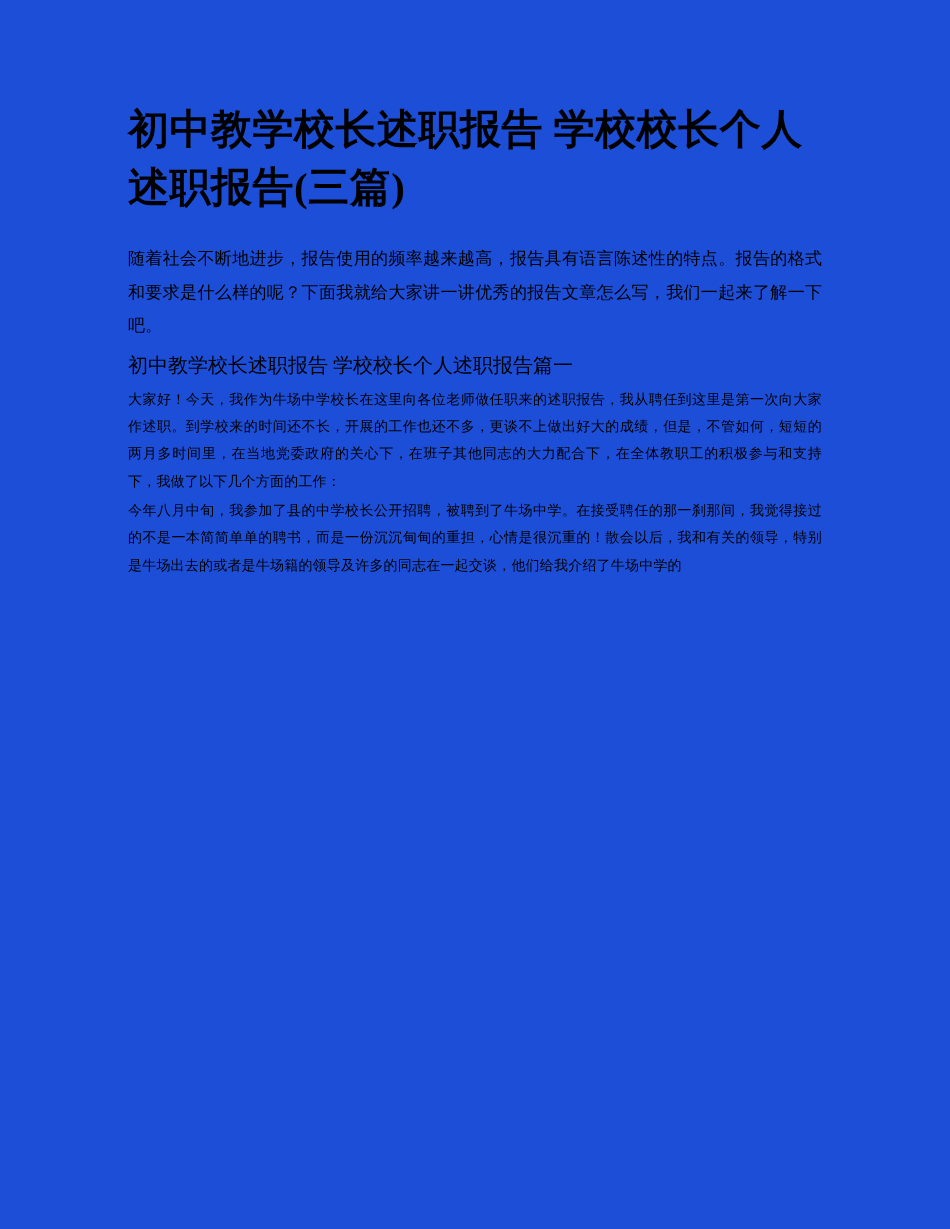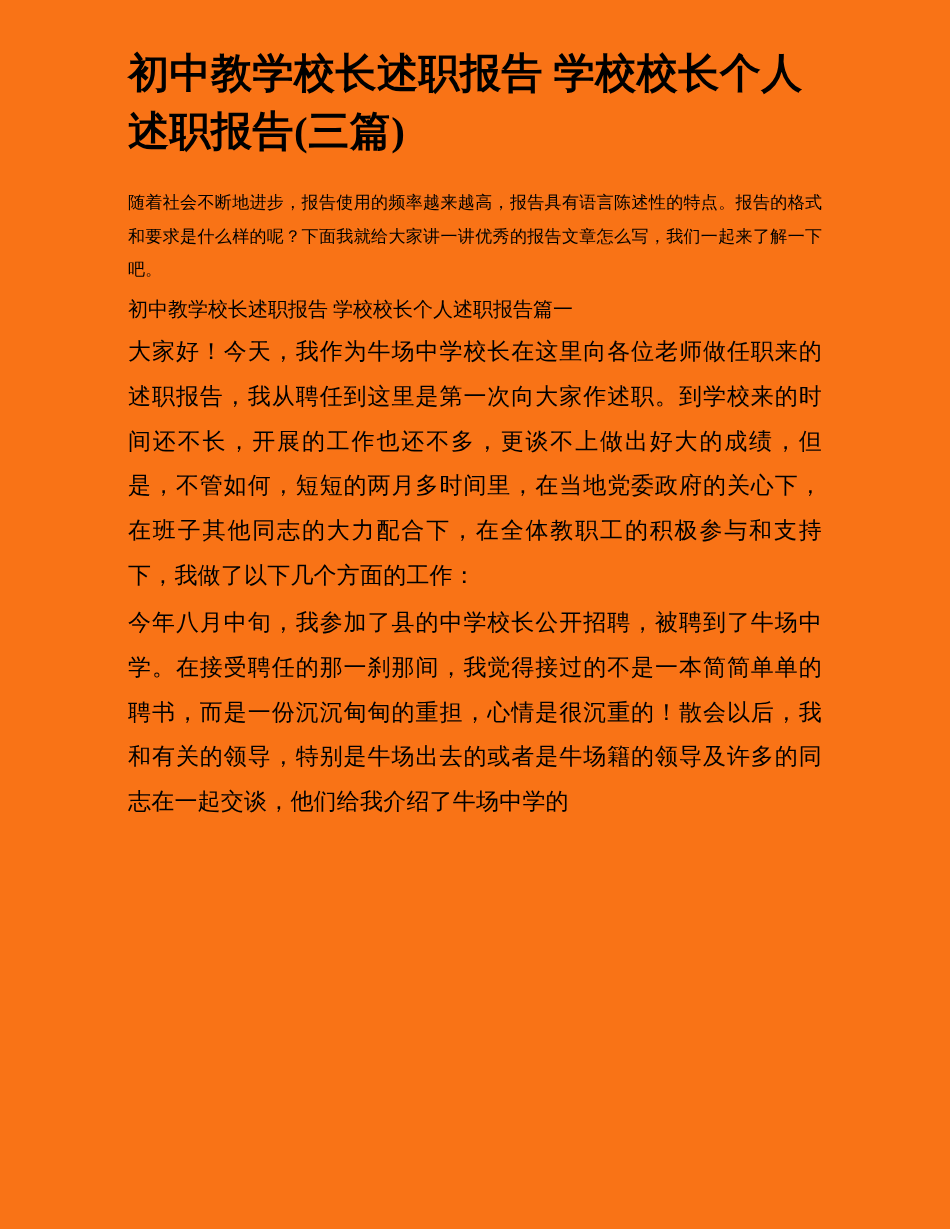--- a/index.html
+++ b/index.html
@@ -11,36 +11,36 @@
     width: 950px;
     height: 1229px;
     font-family: "Liberation Serif", "DejaVu Serif", serif;
     color: #000000;
     overflow: hidden;
   }
   .page {
     position: relative;
     width: 950px;
     height: 1229px;
-    background: #f97316;
+    background: #1d4ed8;
     box-sizing: border-box;
-    padding: 44px 128px 0 128px;
+    padding: 100px 128px 0 128px;
   }
   .doc-title {
     font-family: "Liberation Serif", "DejaVu Serif", serif;
     font-weight: bold;
     font-size: 41px;
     line-height: 1.42;
     letter-spacing: 0.5px;
     margin: 0 0 26px 0;
     text-align: left;
     word-break: break-all;
   }
   .para {
-    font-size: 23px;
+    font-size: 14px;
     line-height: 1.95;
     margin: 0 0 2px 0;
     text-align: justify;
     text-justify: inter-ideograph;
     word-break: break-all;
     letter-spacing: 0.2px;
   }
   .para-lead {
     font-size: 17px;
     line-height: 1.95;

